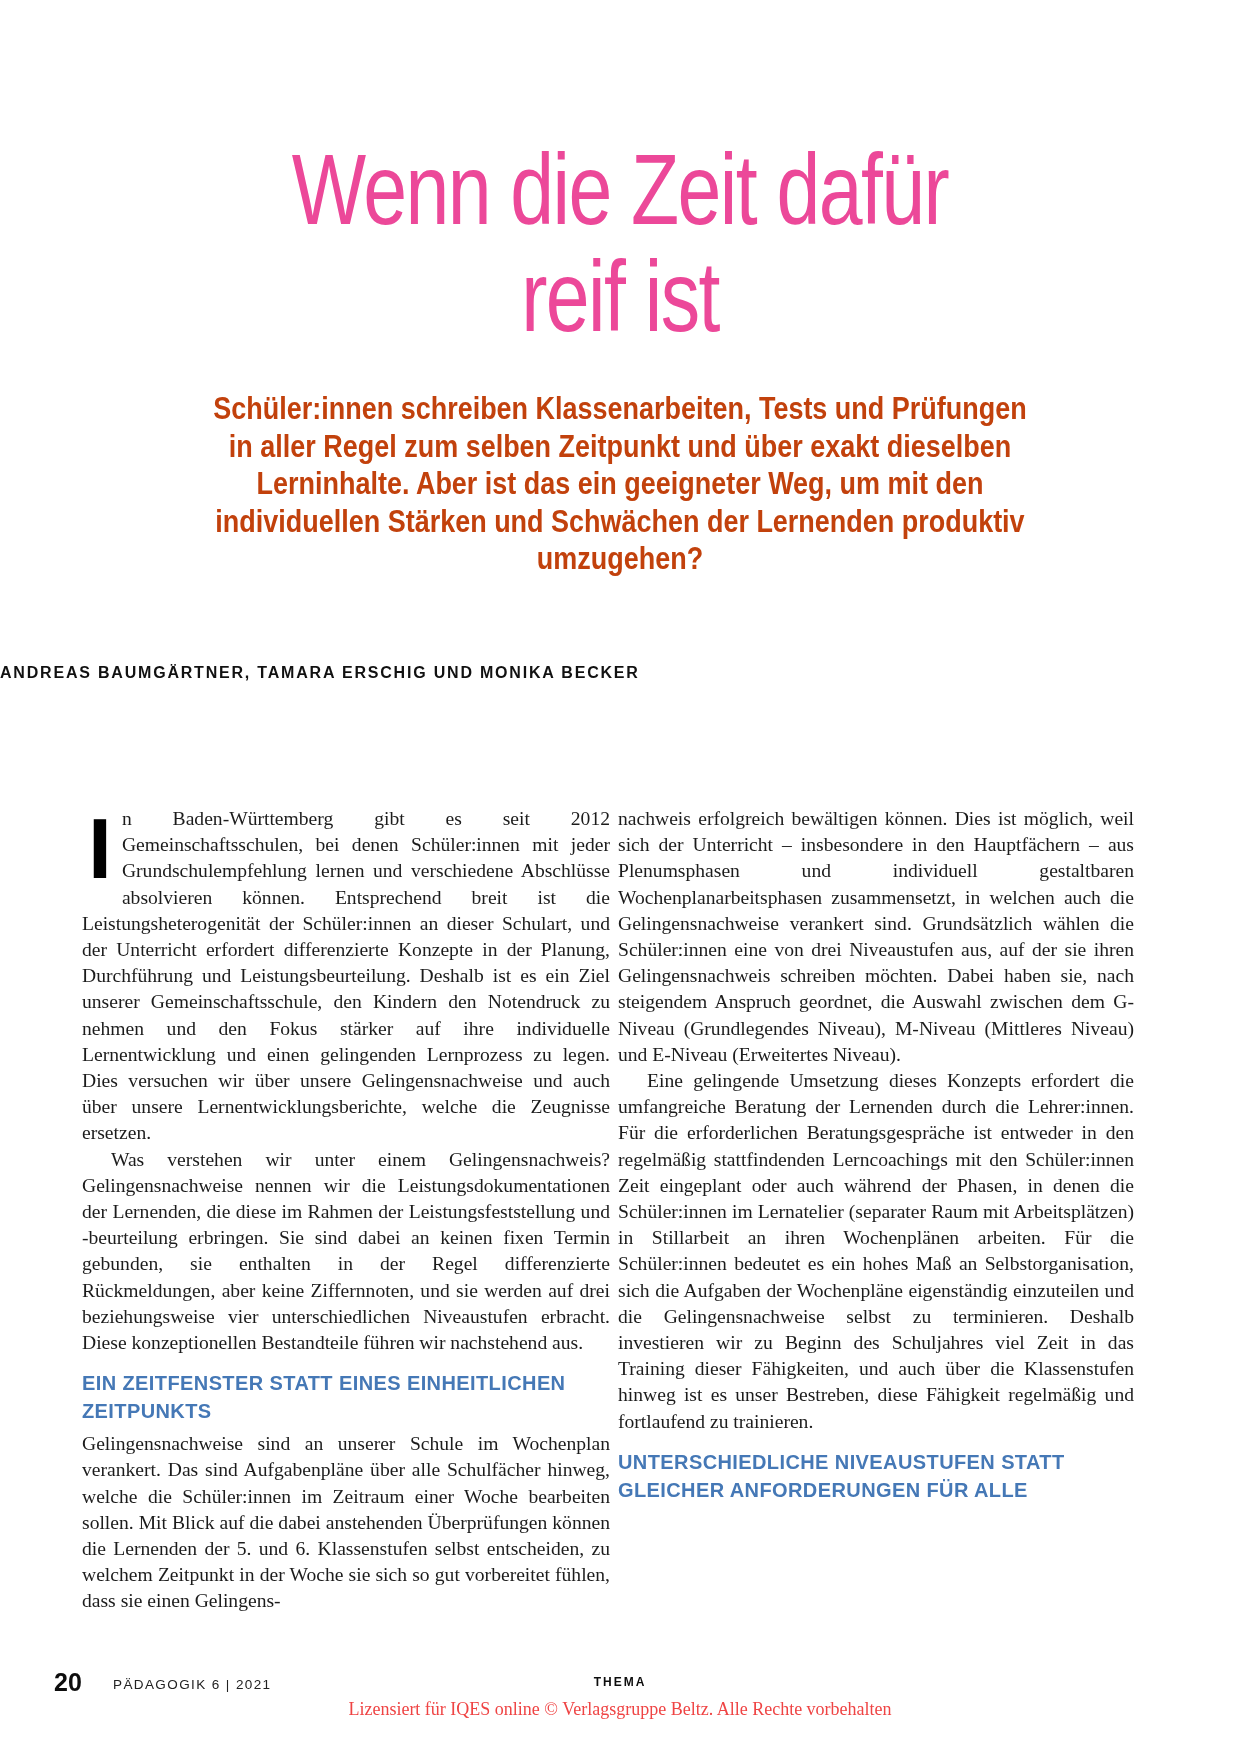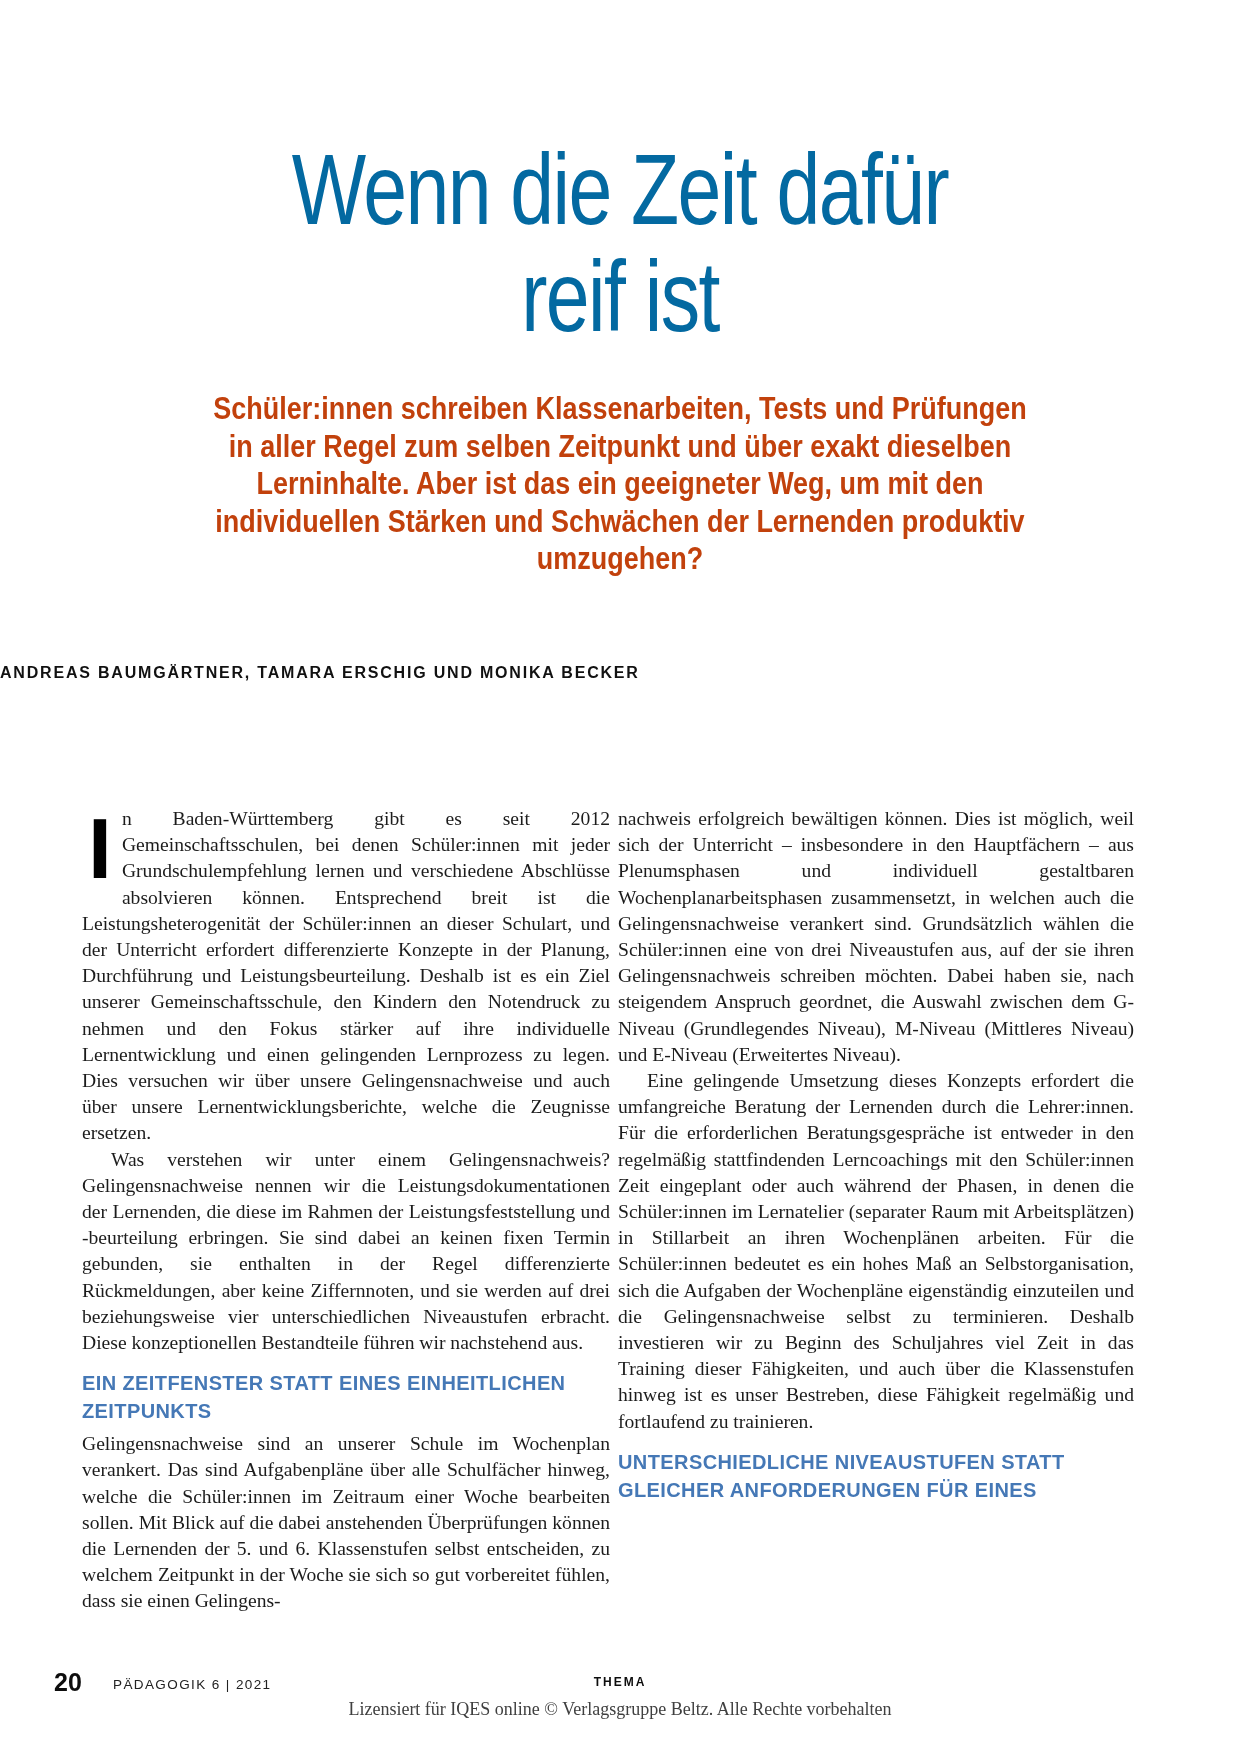--- a/index.html
+++ b/index.html
@@ -14,21 +14,21 @@
   }
   
   .title{
     position:absolute;
     top:136px; left:0;
     width:100%;
     margin:0;
     text-align:center;
     font-family:"Liberation Sans", sans-serif;
     font-weight:400;
-    color:#0369a1;
+    color:#ec4899;
   }
   .title-inner{
     display:block;
     transform:scaleX(0.78);
     transform-origin:center top;
   }
   .title-line{
     display:block;
     font-size:101px;
     line-height:107px;
@@ -130,21 +130,21 @@
     letter-spacing:2px;
     color:#0d0d0d;
   }
   .license{
     position:absolute;
     left:0; top:1699px;
     width:100%;
     text-align:center;
     font-family:"Liberation Serif", serif;
     font-size:18px;
-    color:#404040;
+    color:#ef4444;
   }
 </style>
 </head>
 <body>
 
 <div class="page">
 
   <h1 class="title">
     <span class="title-inner">
       <span class="title-line">Wenn die Zeit dafür</span>
@@ -167,21 +167,21 @@
   <div class="col col-left">
     <p><span class="dropcap">I</span><span>n Baden-Württemberg gibt es seit 2012 Gemeinschaftsschulen, bei denen Schüler:innen mit jeder Grundschulempfehlung lernen und verschiedene Abschlüsse absolvieren können. Entsprechend breit ist die Leistungsheterogenität der Schüler:innen an dieser Schulart, und der Unterricht erfordert differenzierte Konzepte in der Planung, Durchführung und Leistungsbeurteilung. Deshalb ist es ein Ziel unserer Gemeinschaftsschule, den Kindern den Notendruck zu nehmen und den Fokus stärker auf ihre individuelle Lernentwicklung und einen gelingenden Lernprozess zu legen. Dies versuchen wir über unsere Gelingensnachweise und auch über unsere Lernentwicklungsberichte, welche die Zeugnisse ersetzen.</span></p>
     <p class="indent">Was verstehen wir unter einem Gelingensnachweis? Gelingensnachweise nennen wir die Leistungsdokumentationen der Lernenden, die diese im Rahmen der Leistungsfeststellung und -beurteilung erbringen. Sie sind dabei an keinen fixen Termin gebunden, sie enthalten in der Regel differenzierte Rückmeldungen, aber keine Ziffernnoten, und sie werden auf drei beziehungsweise vier unterschiedlichen Niveaustufen erbracht. Diese konzeptionellen Bestandteile führen wir nachstehend aus.</p>
     <h2 class="col-heading">EIN ZEITFENSTER STATT EINES EINHEITLICHEN ZEITPUNKTS</h2>
     <p>Gelingensnachweise sind an unserer Schule im Wochenplan verankert. Das sind Aufgabenpläne über alle Schulfächer hinweg, welche die Schüler:innen im Zeitraum einer Woche bearbeiten sollen. Mit Blick auf die dabei anstehenden Überprüfungen können die Lernenden der 5. und 6. Klassenstufen selbst entscheiden, zu welchem Zeitpunkt in der Woche sie sich so gut vorbereitet fühlen, dass sie einen Gelingens-</p>
   </div>
 
   <div class="col col-right">
     <p>nachweis erfolgreich bewältigen können. Dies ist möglich, weil sich der Unterricht – insbesondere in den Hauptfächern – aus Plenumsphasen und individuell gestaltbaren Wochenplanarbeitsphasen zusammensetzt, in welchen auch die Gelingensnachweise verankert sind. Grundsätzlich wählen die Schüler:innen eine von drei Niveaustufen aus, auf der sie ihren Gelingensnachweis schreiben möchten. Dabei haben sie, nach steigendem Anspruch geordnet, die Auswahl zwischen dem G-Niveau (Grundlegendes Niveau), M-Niveau (Mittleres Niveau) und E-Niveau (Erweitertes Niveau).</p>
     <p class="indent">Eine gelingende Umsetzung dieses Konzepts erfordert die umfangreiche Beratung der Lernenden durch die Lehrer:innen. Für die erforderlichen Beratungsgespräche ist entweder in den regelmäßig stattfindenden Lerncoachings mit den Schüler:innen Zeit eingeplant oder auch während der Phasen, in denen die Schüler:innen im Lernatelier (separater Raum mit Arbeitsplätzen) in Stillarbeit an ihren Wochenplänen arbeiten. Für die Schüler:innen bedeutet es ein hohes Maß an Selbstorganisation, sich die Aufgaben der Wochenpläne eigenständig einzuteilen und die Gelingensnachweise selbst zu terminieren. Deshalb investieren wir zu Beginn des Schuljahres viel Zeit in das Training dieser Fähigkeiten, und auch über die Klassenstufen hinweg ist es unser Bestreben, diese Fähigkeit regelmäßig und fortlaufend zu trainieren.</p>
-    <h2 class="col-heading">UNTERSCHIEDLICHE NIVEAUSTUFEN STATT GLEICHER ANFORDERUNGEN FÜR EINES</h2>
+    <h2 class="col-heading">UNTERSCHIEDLICHE NIVEAUSTUFEN STATT GLEICHER ANFORDERUNGEN FÜR ALLE</h2>
   </div>
 
   <div class="page-num">20</div>
   <div class="journal">PÄDAGOGIK 6 | 2021</div>
   <div class="section-label">THEMA</div>
   <div class="license">Lizensiert für IQES online © Verlagsgruppe Beltz. Alle Rechte vorbehalten</div>
 
 </div>
 
 </body></html>

